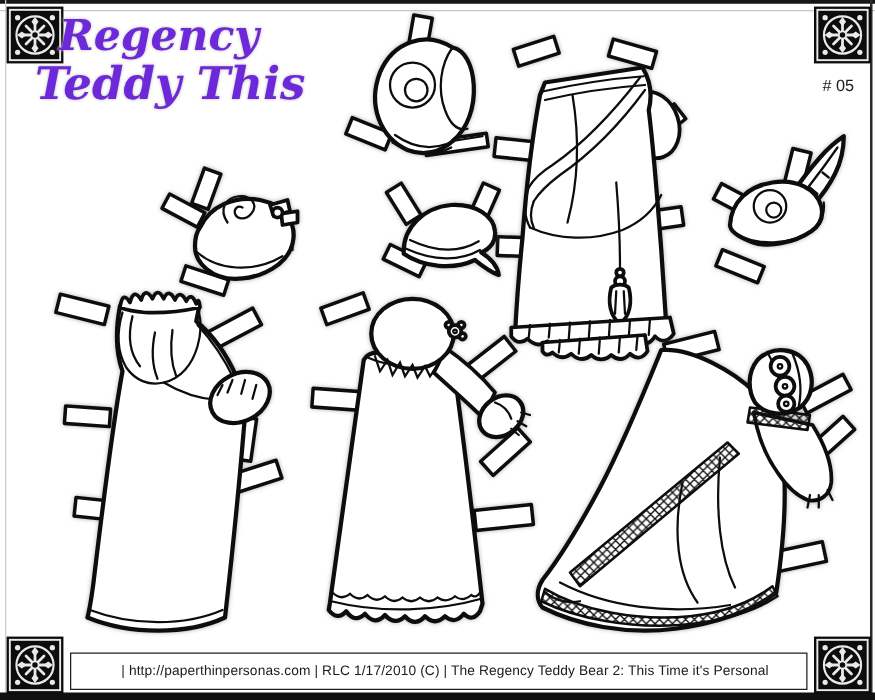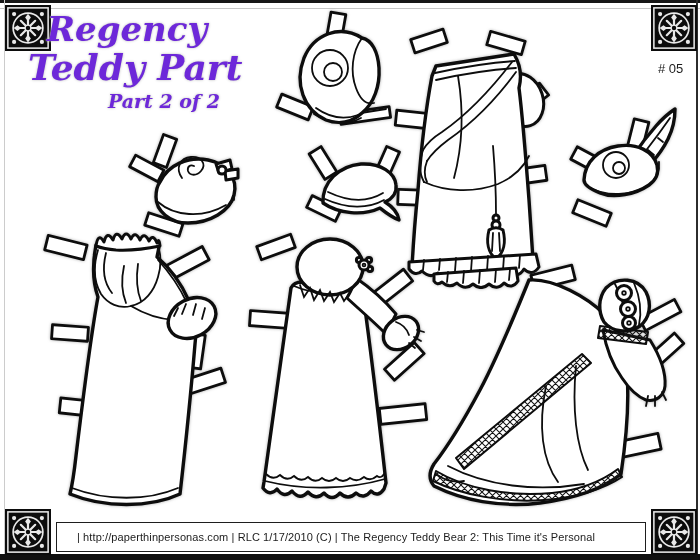--- a/index.html
+++ b/index.html
@@ -17,21 +17,21 @@
   
   .title-block{position:absolute;left:28px;top:12px;width:198px;text-align:center;color:#6d28d9;
     font-family:"DejaVu Serif",serif;font-style:italic;font-weight:600;
     text-shadow:0 0 3px #c2c2c2,0 0 1px #d8d8d8;}
   .title-l1{font-size:34px;line-height:1.05;}
   .title-l2{font-size:36px;line-height:1.08;white-space:nowrap;}
   .subtitle{font-size:19px;font-weight:700;text-align:right;padding-right:6px;margin-top:3px;}
   .page-num{position:absolute;left:658px;top:61px;font-size:13px;color:#1c1c1c;text-align:right;}
   
   .footer-box{position:absolute;left:56px;top:522px;width:590px;height:30px;border:1.5px solid #1e1e1e;
-    background:#fff;display:flex;align-items:center;padding-left:20px;box-sizing:border-box;}
+    background:#fff;display:flex;align-items:center;padding-left:40px;box-sizing:border-box;}
   .footer-text{font-size:11px;color:#1b1b1b;letter-spacing:.1px;white-space:nowrap;}
   
   .art{position:absolute;}
   .art svg{display:block;overflow:visible;filter:drop-shadow(0 0 1.5px rgba(90,90,90,.5));}
   .o{fill:#fff;stroke:#0d0d0d;stroke-width:3;stroke-linejoin:round;stroke-linecap:round;}
   .o2{fill:#fff;stroke:#0d0d0d;stroke-width:3.4;stroke-linejoin:round;stroke-linecap:round;}
   .d{fill:none;stroke:#0d0d0d;stroke-width:1.8;stroke-linecap:round;}
   .tab{fill:#fff;stroke:#0d0d0d;stroke-width:2.8;stroke-linejoin:round;}
   .lat{fill:url(#lat);stroke:#0d0d0d;stroke-width:2;stroke-linejoin:round;}
 </style>
@@ -84,22 +84,21 @@
     </svg>
   <svg class="corner c-bl">
       <use href="#orn"></use>
     </svg>
   <svg class="corner c-br">
       <use href="#orn"></use>
     </svg>
 
   <div class="title-block">
     <div class="title-l1">Regency</div>
-    <div class="title-l2">Teddy Part</div>
-    <div class="subtitle">Part 2 of 2</div>
+    <div class="title-l2">Teddy This</div>
   </div>
 
   <div class="page-num"># 05</div>
 
   <div class="art" style="left:276px;top:12px">
     <svg width="122" height="124" viewBox="0 0 122 124">
       <rect class="tab" x="52" y="1" width="15" height="34" transform="rotate(10 59 18)"></rect>
       <rect class="tab" x="2" y="88" width="34" height="14" transform="rotate(22 19 95)"></rect>
       <rect class="tab" x="64" y="98" width="50" height="11" transform="rotate(-8 89 103)"></rect>
       <line class="d" x1="66" y1="104" x2="110" y2="97"></line>

